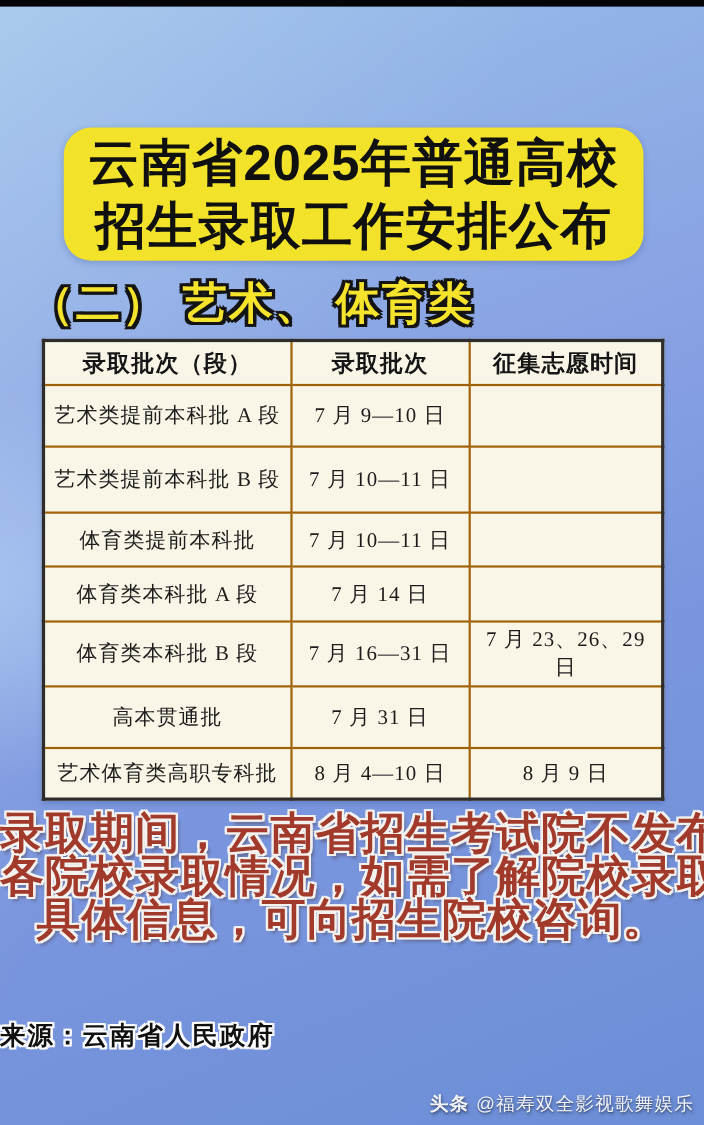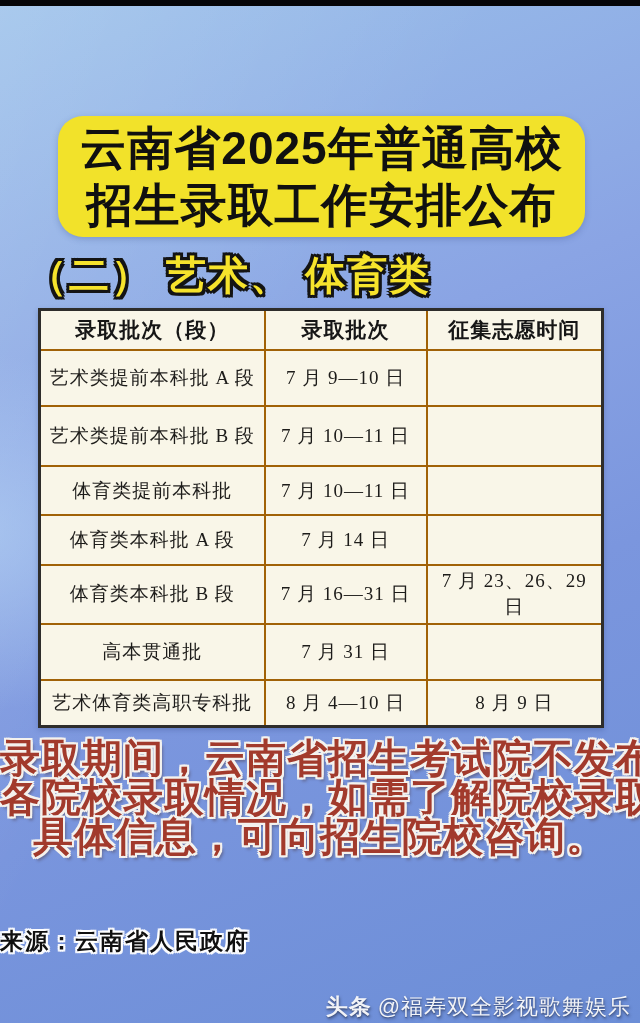--- a/index.html
+++ b/index.html
@@ -131,21 +131,21 @@
     color: #101010;
     text-shadow:
       -2px -2px 0 rgba(255,255,255,0.9), 0 -2px 0 rgba(255,255,255,0.9), 2px -2px 0 rgba(255,255,255,0.9),
       -2px  0   0 rgba(255,255,255,0.9), 2px  0   0 rgba(255,255,255,0.9),
       -2px  2px 0 rgba(255,255,255,0.9), 0  2px 0 rgba(255,255,255,0.9), 2px 2px 0 rgba(255,255,255,0.9);
   }
 
   .watermark {
     position: absolute;
     right: 9px; top: 992px;
-    font-size: 22px;
+    font-size: 17px;
     color: rgba(255,255,255,0.93);
     letter-spacing: 1px;
     white-space: nowrap;
     text-shadow: 1px 2px 3px rgba(30,40,70,0.55), 0 1px 1px rgba(30,40,70,0.45);
   }
   .watermark .platform {
     font-weight: 800;
     margin-right: 6px;
   }
 </style>

